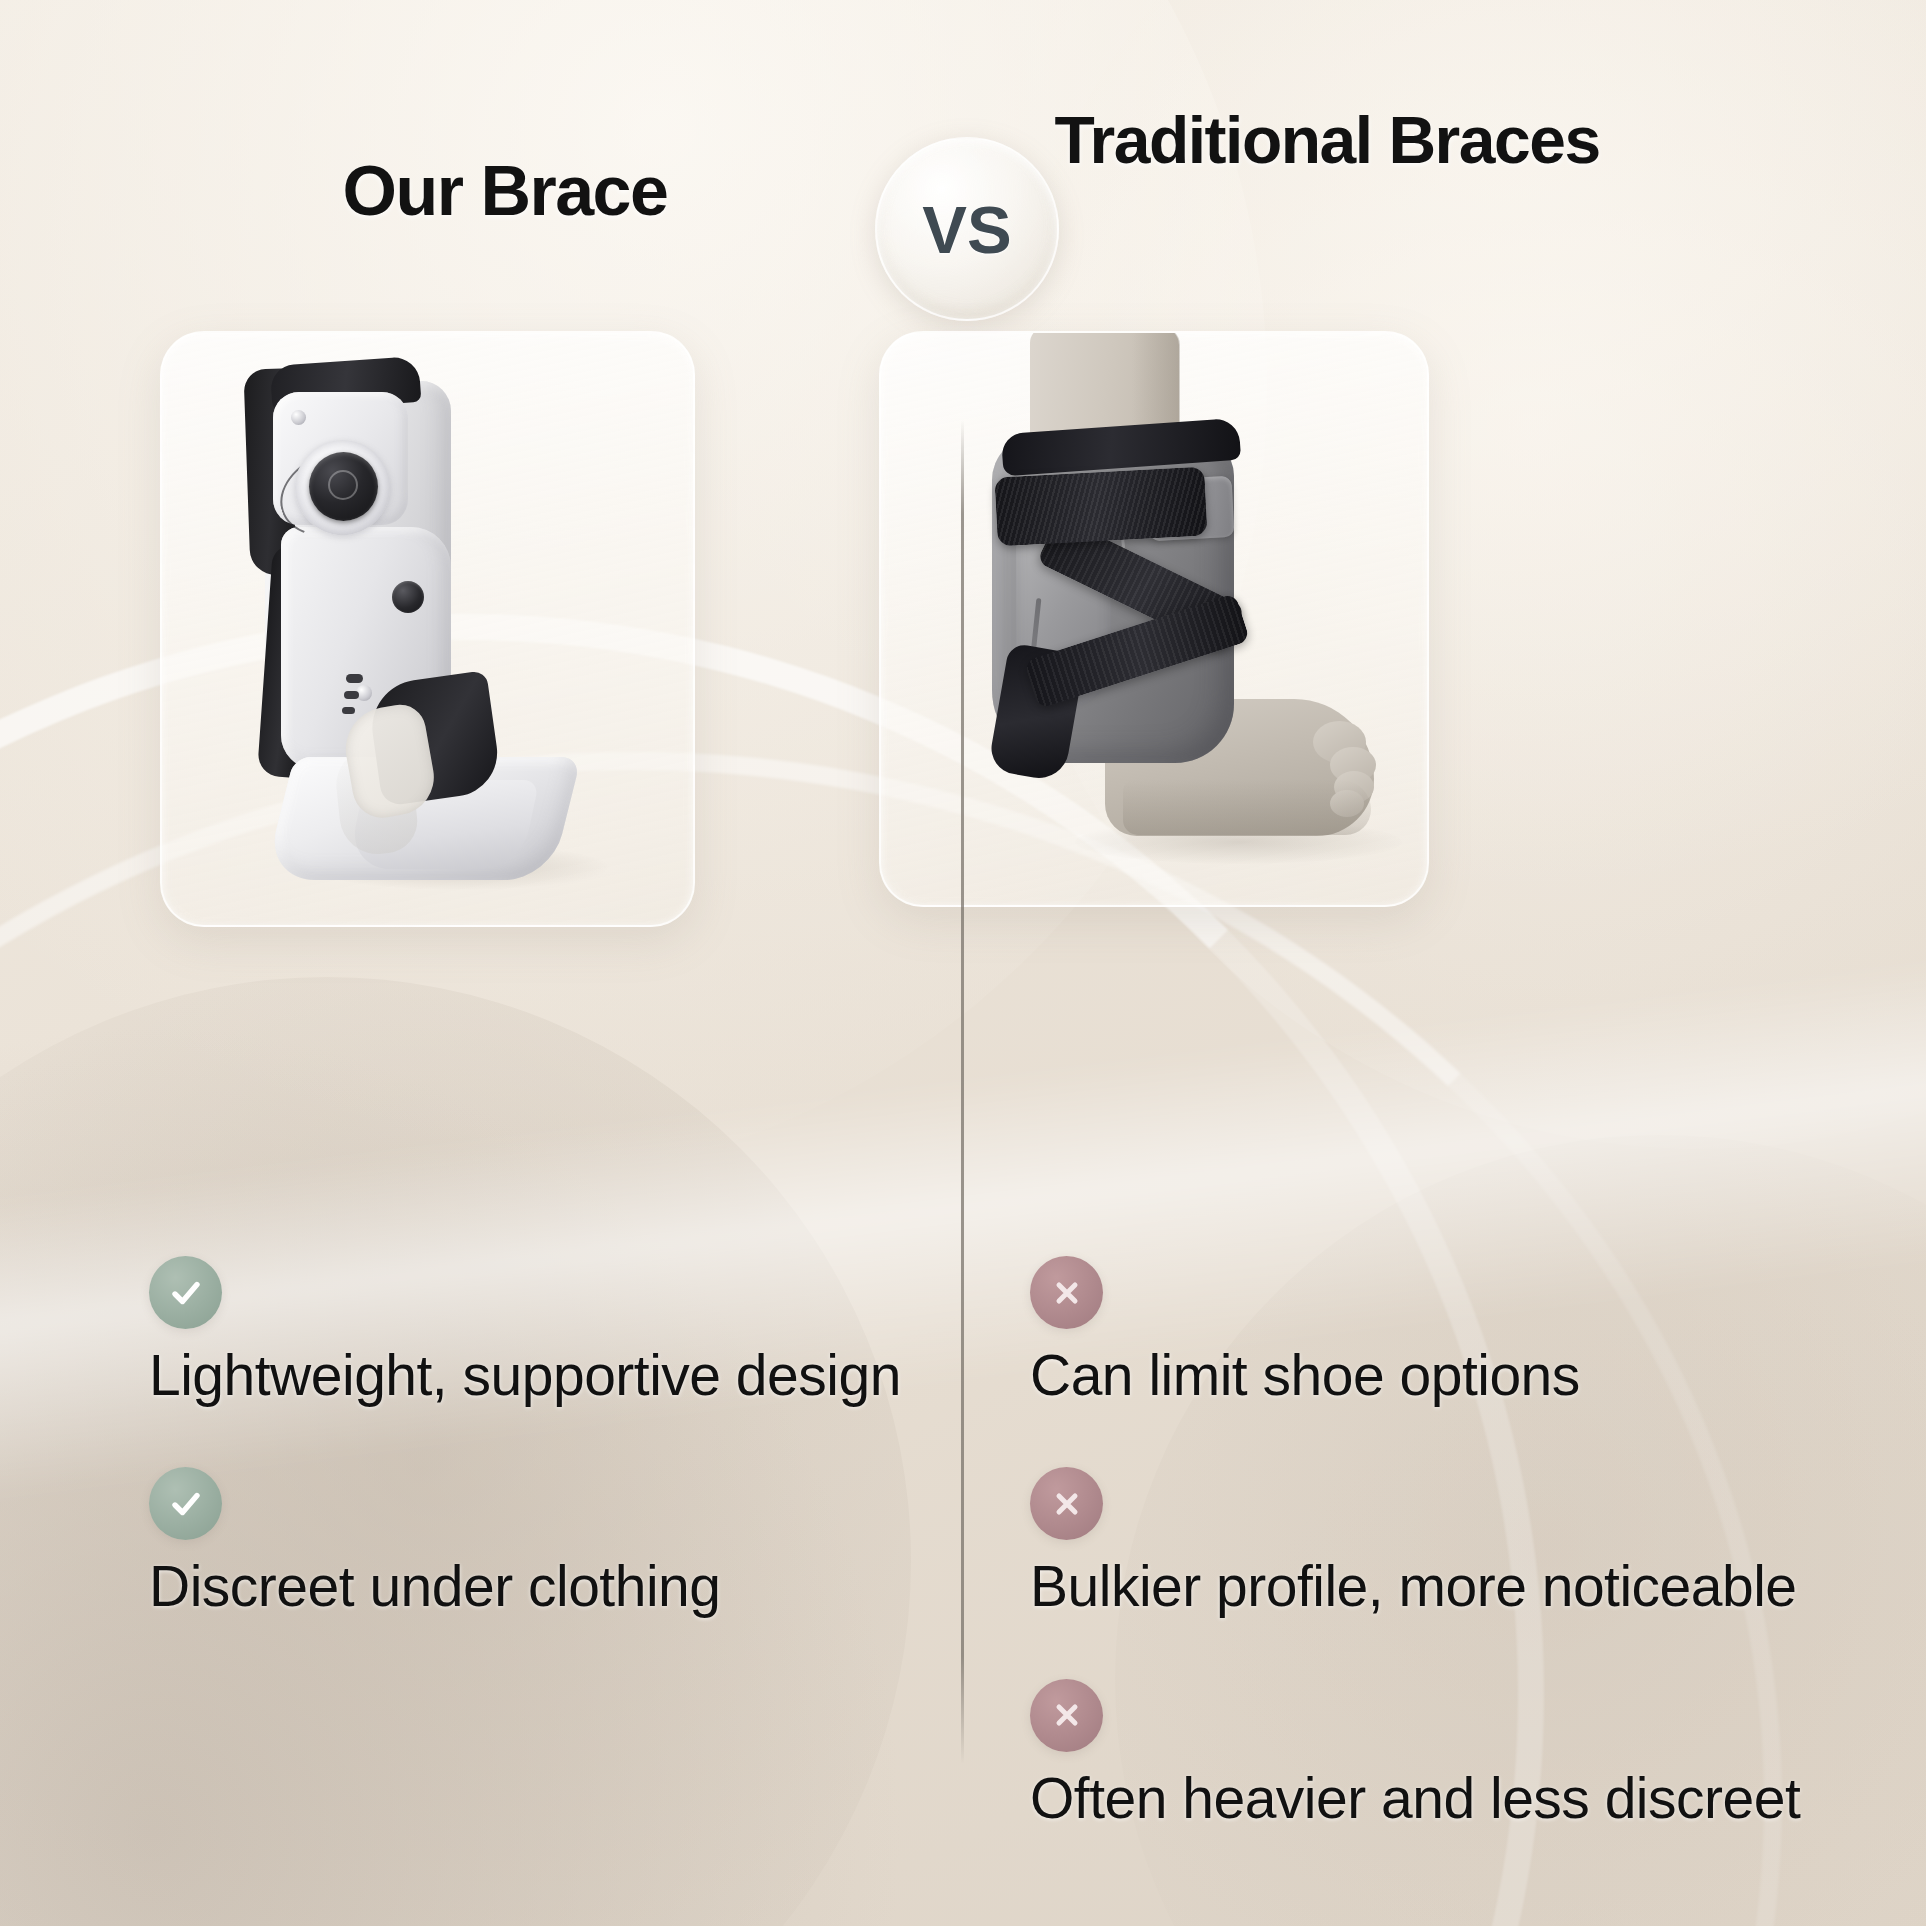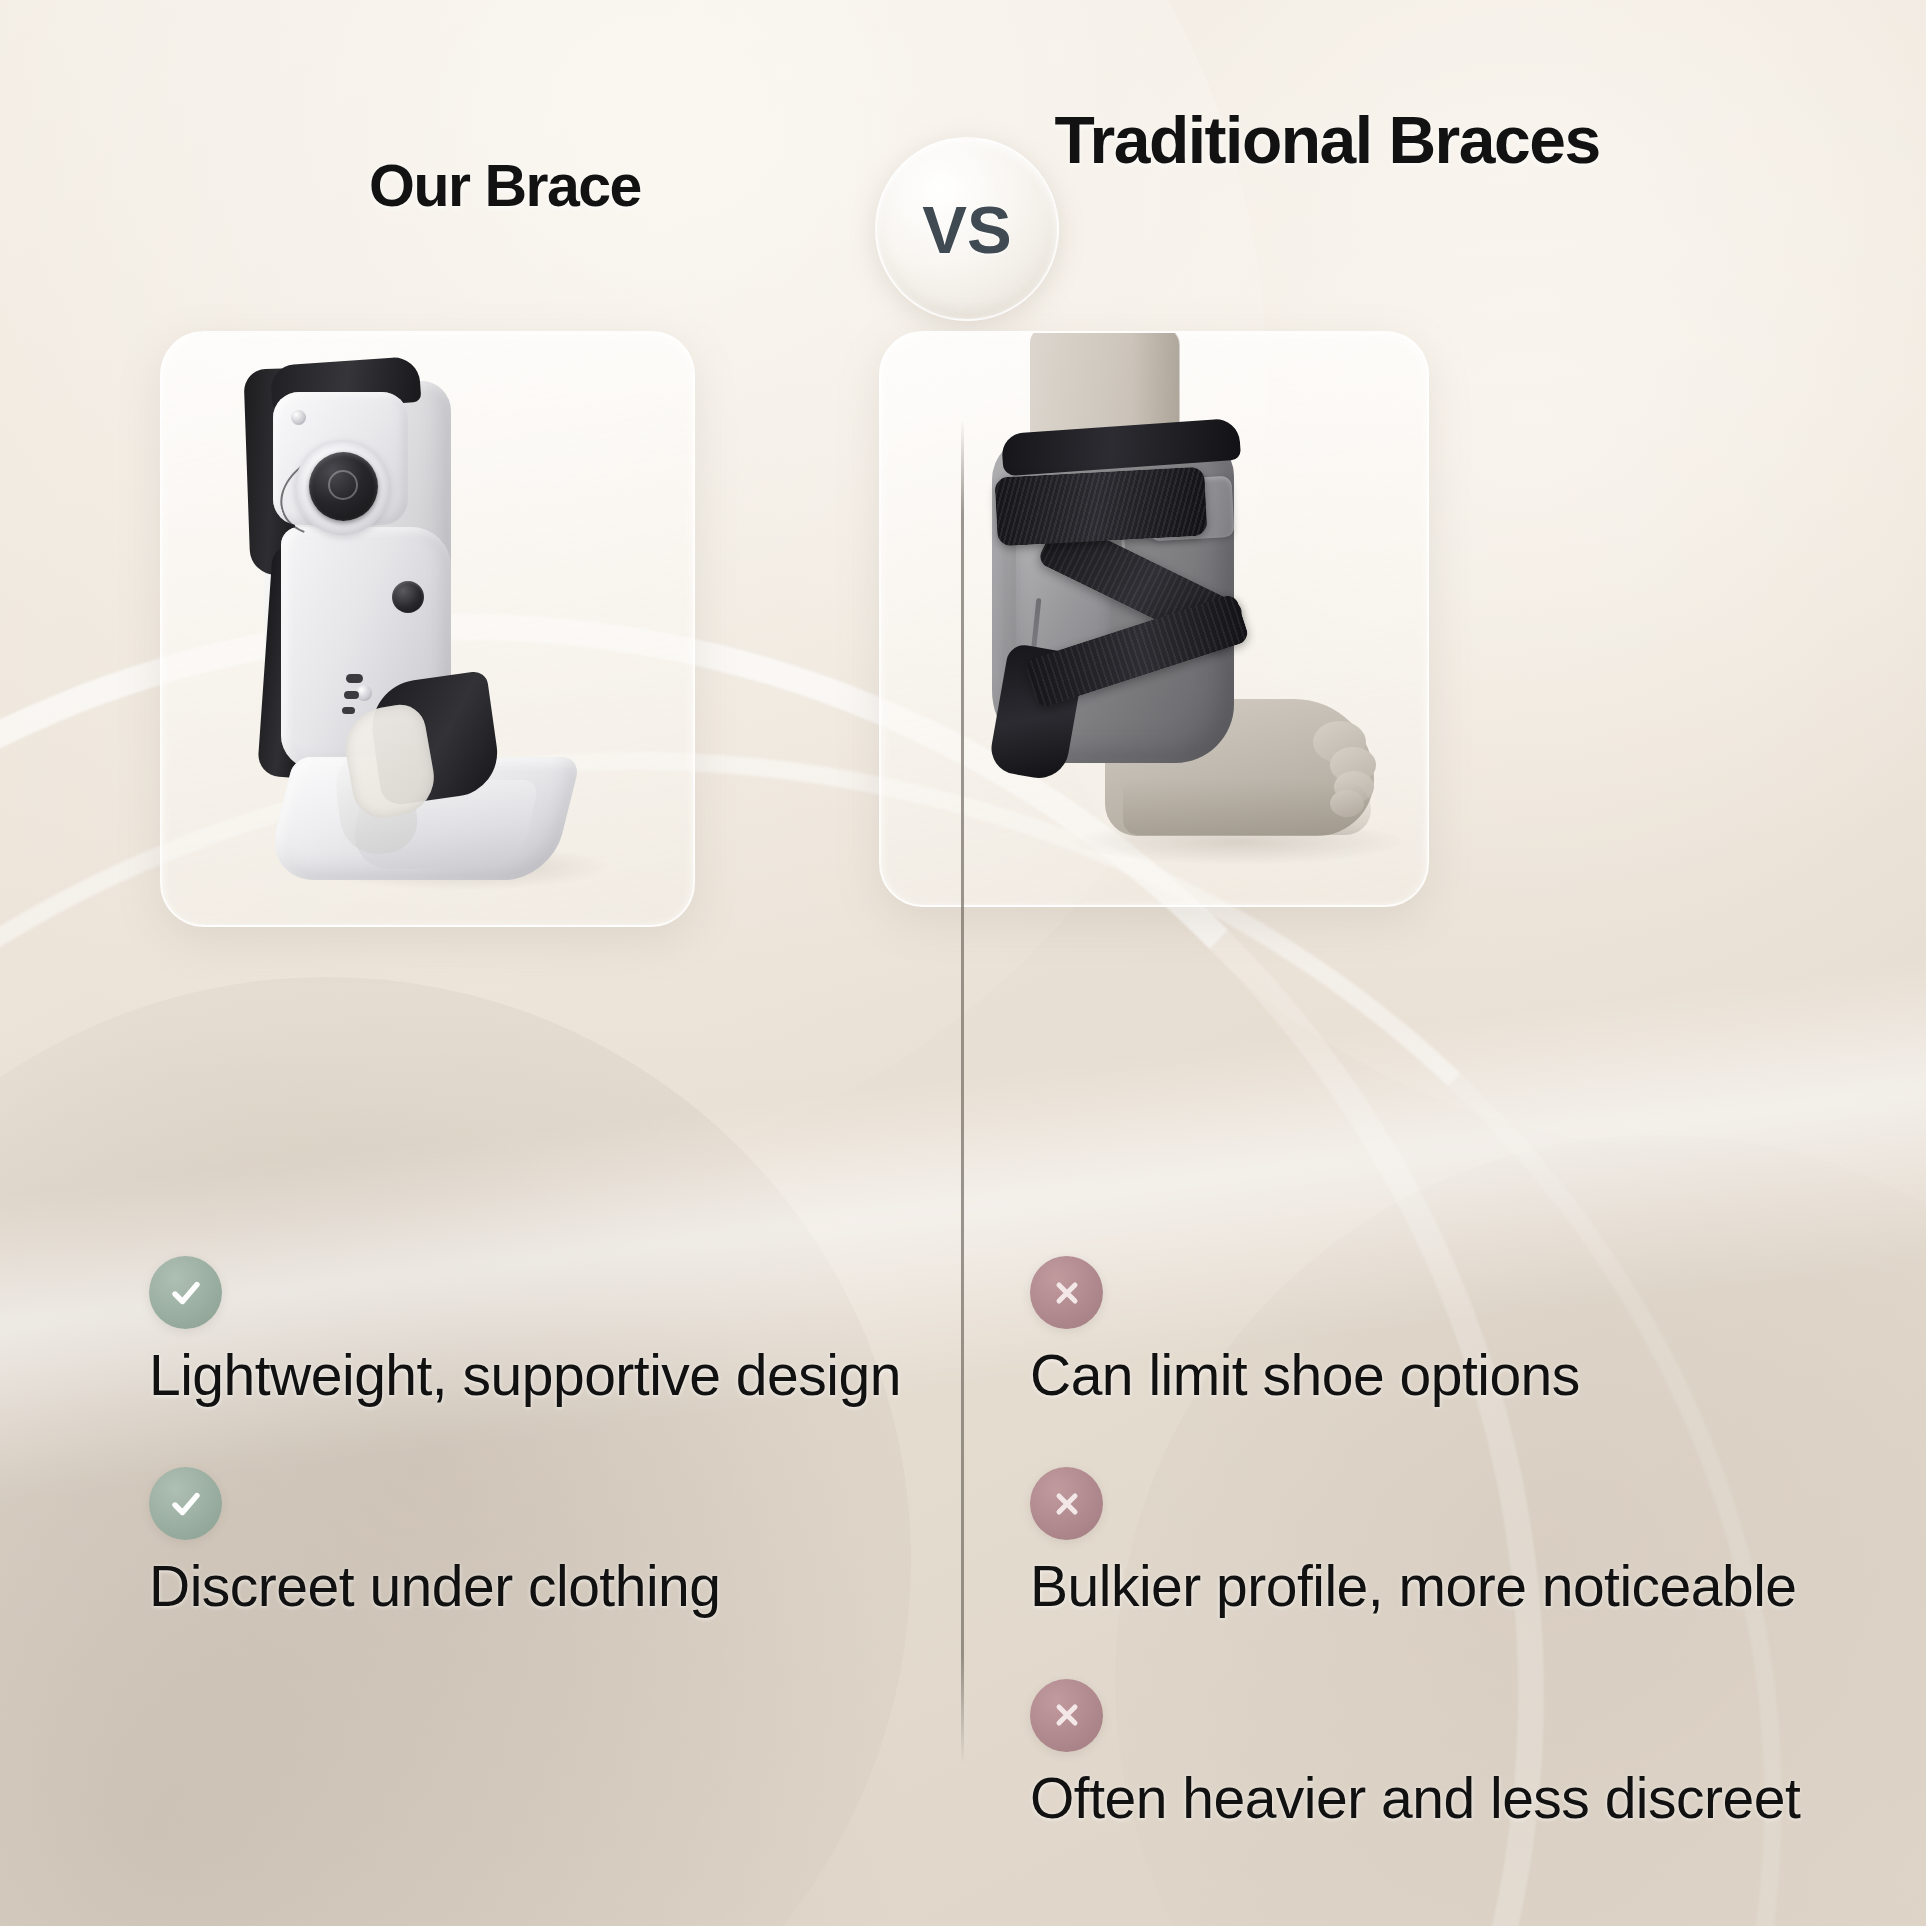--- a/index.html
+++ b/index.html
@@ -67,21 +67,21 @@
   
   .header { position:absolute; left:0; top:0; width:1927px; height:327px; }
   .title {
     position:absolute;
     font-weight:bold;
     color:#121212;
     letter-spacing:-1.5px;
     line-height:1.02;
     text-shadow:0 2px 5px rgba(255,255,255,0.85);
   }
-  .title-left  { left:208px; top:156px; width:594px; font-size:59px; text-align:center; }
+  .title-left  { left:208px; top:156px; width:594px; font-size:70px; text-align:center; }
   .title-right { left:1020px; top:107px; width:614px; font-size:66px; text-align:center; }
 
   .vs-badge {
     position:absolute; left:875px; top:137px;
     width:184px; height:184px; border-radius:50%;
     background:
       radial-gradient(circle at 36% 28%, rgba(255,255,255,0.96) 0%, rgba(248,246,242,0.78) 44%, rgba(232,227,219,0.62) 78%, rgba(223,217,208,0.52) 100%);
     border:2px solid rgba(255,255,255,0.78);
     box-shadow:
       0 6px 26px rgba(150,138,122,0.22),

